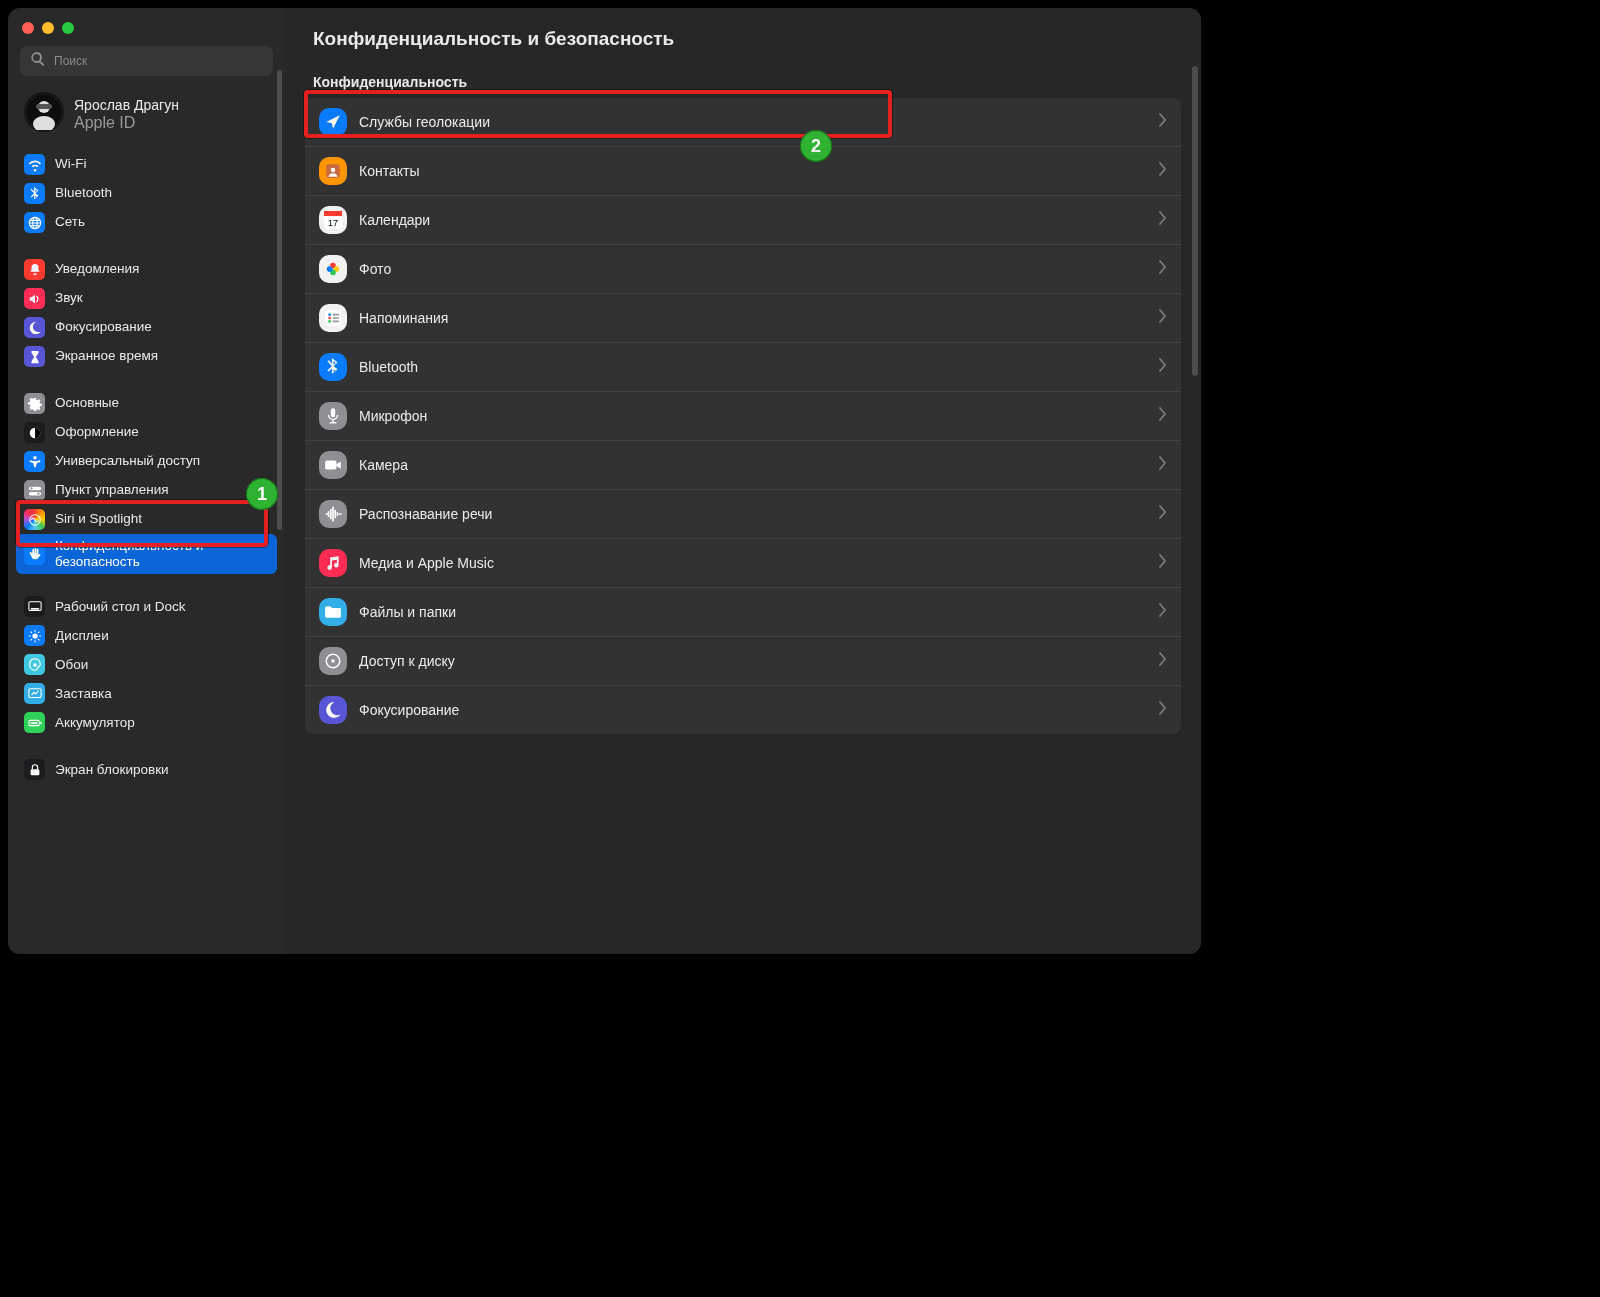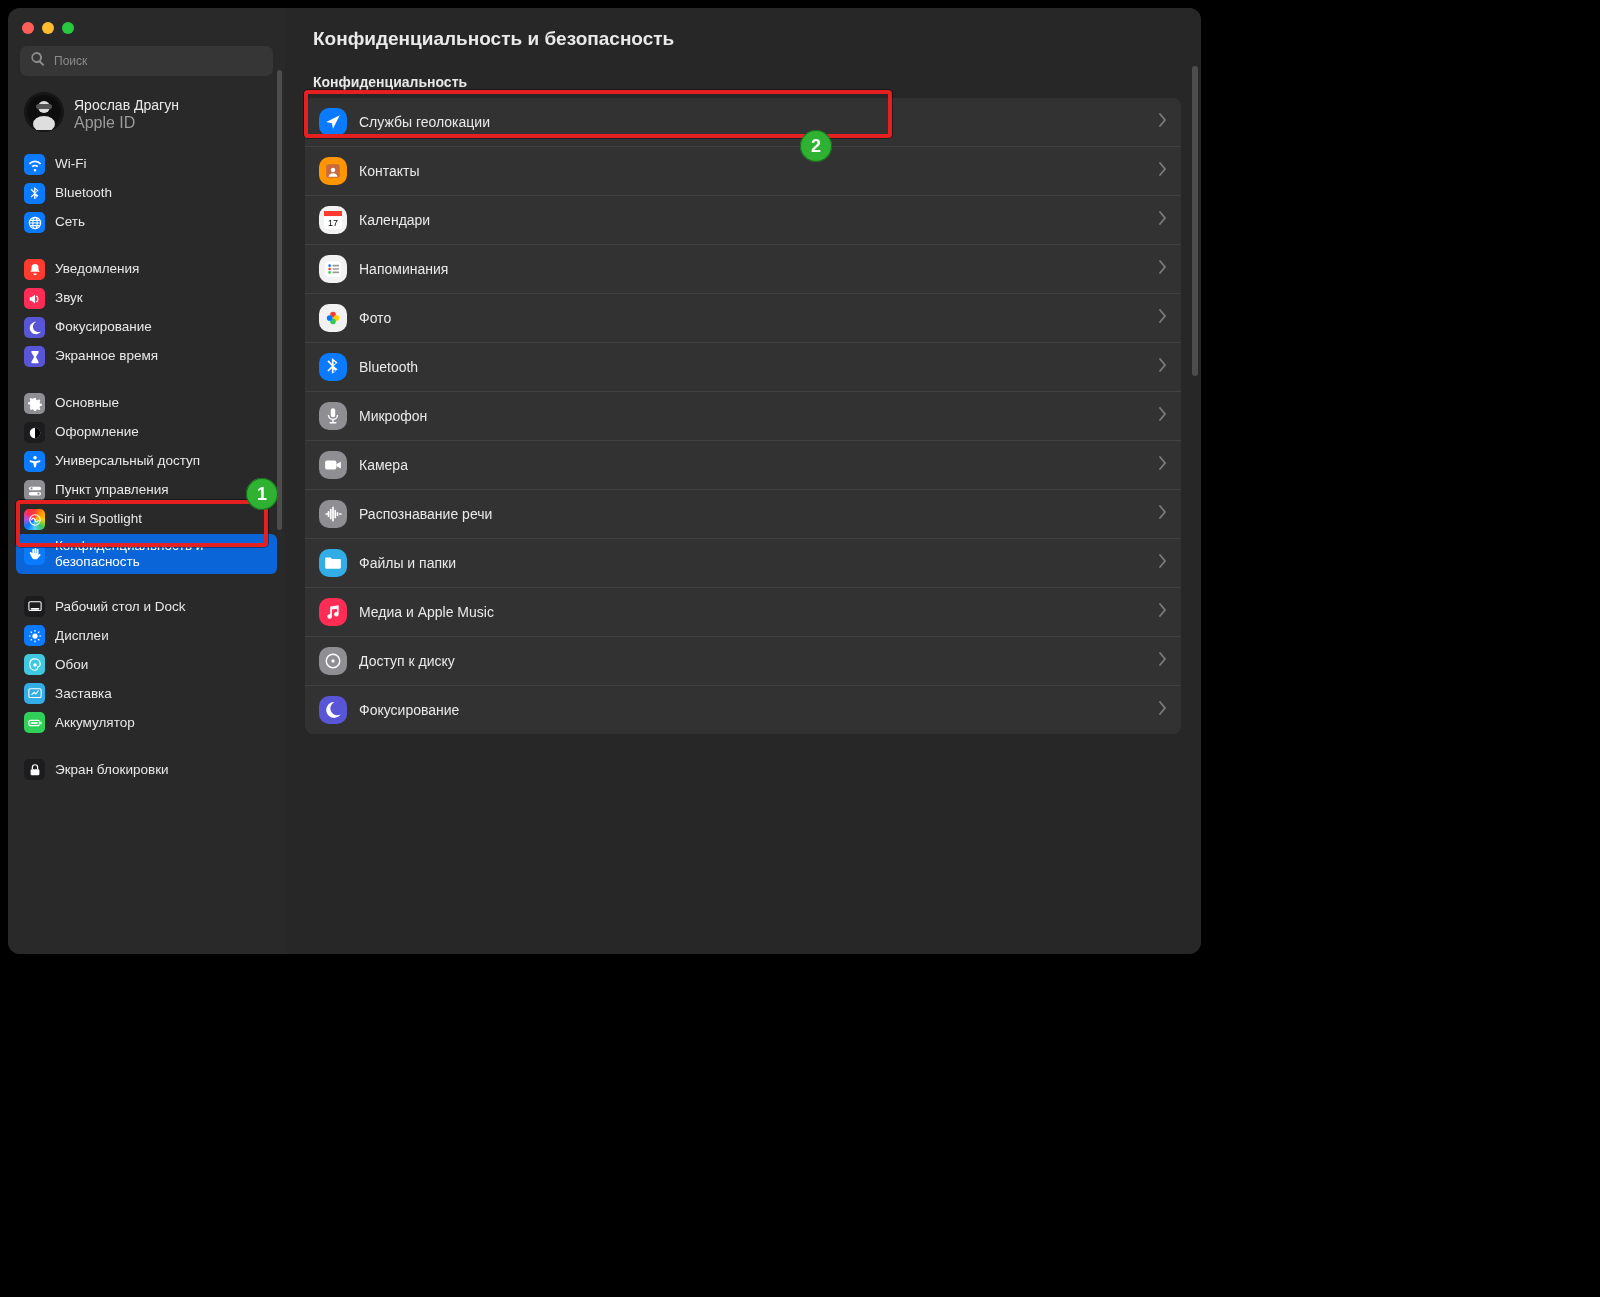--- a/index.html
+++ b/index.html
@@ -389,40 +389,40 @@
               </svg>
             </span>
     <span class="rlabel">Календари</span>
     <span class="chev"><svg viewBox="0 0 8 14">
                 <path d="M1 1l5 6-5 6" fill="none" stroke="#7b7b7b" stroke-width="1.8" stroke-linecap="round"></path>
               </svg></span>
           </div>
           <div class="row">
     <span class="ricon bg-white">
               <svg>
+                <use href="#i-photos"></use>
+              </svg>
+            </span>
+    <span class="rlabel">Фото</span>
+    <span class="chev"><svg viewBox="0 0 8 14">
+                <path d="M1 1l5 6-5 6" fill="none" stroke="#7b7b7b" stroke-width="1.8" stroke-linecap="round"></path>
+              </svg></span>
+          </div>
+          <div class="row">
+    <span class="ricon bg-white">
+              <svg>
                 <use href="#i-reminders"></use>
               </svg>
             </span>
     <span class="rlabel">Напоминания</span>
     <span class="chev"><svg viewBox="0 0 8 14">
                 <path d="M1 1l5 6-5 6" fill="none" stroke="#7b7b7b" stroke-width="1.8" stroke-linecap="round"></path>
               </svg></span>
           </div>
           <div class="row">
-    <span class="ricon bg-white">
-              <svg>
-                <use href="#i-photos"></use>
-              </svg>
-            </span>
-    <span class="rlabel">Фото</span>
-    <span class="chev"><svg viewBox="0 0 8 14">
-                <path d="M1 1l5 6-5 6" fill="none" stroke="#7b7b7b" stroke-width="1.8" stroke-linecap="round"></path>
-              </svg></span>
-          </div>
-          <div class="row">
     <span class="ricon bg-blue">
               <svg>
                 <use href="#i-bluetooth"></use>
               </svg>
             </span>
     <span class="rlabel">Bluetooth</span>
     <span class="chev"><svg viewBox="0 0 8 14">
                 <path d="M1 1l5 6-5 6" fill="none" stroke="#7b7b7b" stroke-width="1.8" stroke-linecap="round"></path>
               </svg></span>
           </div>
@@ -453,37 +453,37 @@
               <svg>
                 <use href="#i-waveform"></use>
               </svg>
             </span>
     <span class="rlabel">Распознавание речи</span>
     <span class="chev"><svg viewBox="0 0 8 14">
                 <path d="M1 1l5 6-5 6" fill="none" stroke="#7b7b7b" stroke-width="1.8" stroke-linecap="round"></path>
               </svg></span>
           </div>
           <div class="row">
+    <span class="ricon bg-pink">
+              <svg>
+                <use href="#i-music"></use>
+              </svg>
+            </span>
+    <span class="rlabel">Медиа и Apple Music</span>
+    <span class="chev"><svg viewBox="0 0 8 14">
+                <path d="M1 1l5 6-5 6" fill="none" stroke="#7b7b7b" stroke-width="1.8" stroke-linecap="round"></path>
+              </svg></span>
+          </div>
+          <div class="row">
     <span class="ricon bg-teal">
               <svg>
                 <use href="#i-folder"></use>
               </svg>
             </span>
     <span class="rlabel">Файлы и папки</span>
-    <span class="chev"><svg viewBox="0 0 8 14">
-                <path d="M1 1l5 6-5 6" fill="none" stroke="#7b7b7b" stroke-width="1.8" stroke-linecap="round"></path>
-              </svg></span>
-          </div>
-          <div class="row">
-    <span class="ricon bg-pink">
-              <svg>
-                <use href="#i-music"></use>
-              </svg>
-            </span>
-    <span class="rlabel">Медиа и Apple Music</span>
     <span class="chev"><svg viewBox="0 0 8 14">
                 <path d="M1 1l5 6-5 6" fill="none" stroke="#7b7b7b" stroke-width="1.8" stroke-linecap="round"></path>
               </svg></span>
           </div>
           <div class="row">
     <span class="ricon bg-grey">
               <svg>
                 <use href="#i-disk"></use>
               </svg>
             </span>

